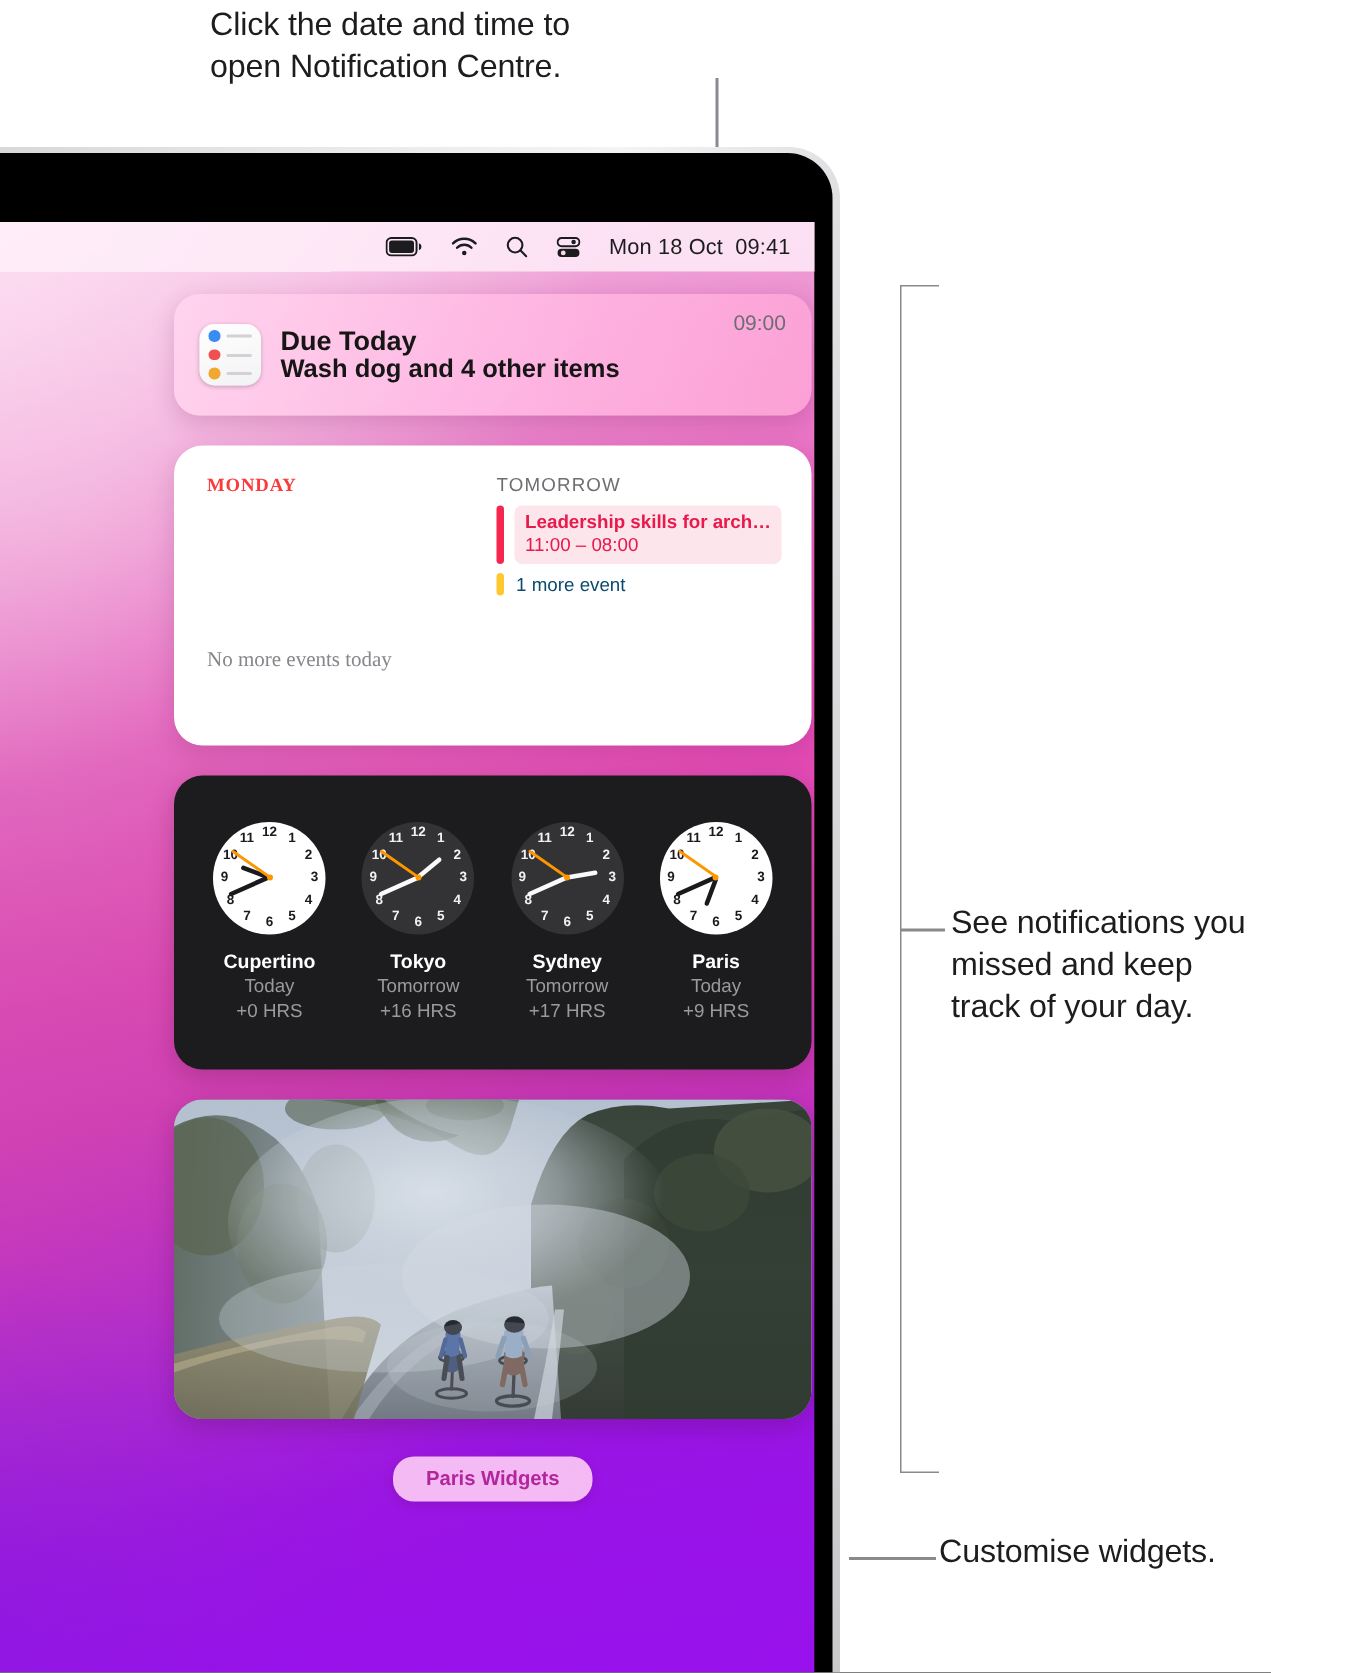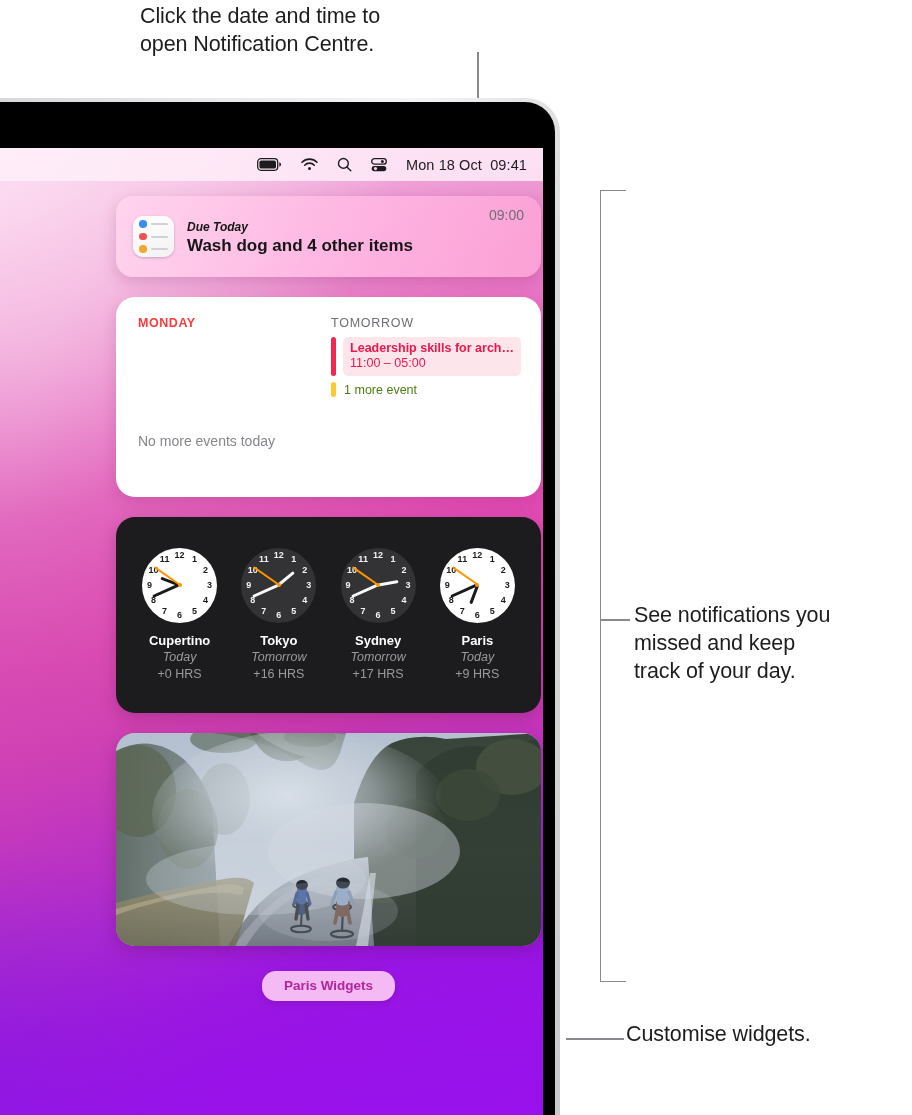--- a/index.html
+++ b/index.html
@@ -127,52 +127,52 @@
     width:41px; height:41px; border-radius:10px;
     background:linear-gradient(160deg,#ffffff 0%,#f2f2f4 100%);
     box-shadow:0 1px 3px rgba(0,0,0,.22);
     display:flex; flex-direction:column; justify-content:center; gap:5px;
     padding:0 6px; flex:0 0 auto;
   }
   .rem-row { display:flex; align-items:center; gap:4px; }
   .rem-dot { width:7.5px; height:7.5px; border-radius:50%; flex:0 0 auto; }
   .rem-line { height:2px; border-radius:1px; background:#d2d2d6; flex:1; }
   #notif-text { flex:1; min-width:0; }
-  #notif-title { font-size:12px; font-weight:bold; color:#161617; line-height:18px;font-style:italic; }
+  #notif-title { font-size:18px; font-weight:bold; color:#161617; line-height:18px; }
   #notif-body { font-size:17px; font-weight:bold; color:#161617; line-height:19px; }
   #notif-time { font-size:14px; color:#6d6d72; flex:0 0 auto; align-self:flex-start; margin-top:11px; }
 
   
   #calendar {
     width:425px; height:200px;
     background:#ffffff;
     border-radius:19px;
     box-shadow:0 5px 16px rgba(110,20,80,.18);
     display:flex; padding:19px 20px 16px 22px;
   }
-  #cal-left { width:185px; position:relative; }
+  #cal-left { width:185px; position:relative;font-family:Liberation Serif, serif; }
   #cal-day { font-size:12.5px; font-weight:bold; color:#fa3b3b; letter-spacing:.55px; }
   #cal-date { font-size:42px; color:#1d1d1f; line-height:47px; margin-top:-1px; font-weight:400; }
   #cal-none { position:absolute; left:0; bottom:32px; font-size:14px; color:#86868b; }
   #cal-right { flex:1; padding-left:18px; }
   #cal-tomorrow { font-size:12.5px; color:#6e6e73; letter-spacing:.75px; margin-bottom:7px; }
   .cal-event { display:flex; gap:7px; margin-bottom:6px; align-items:stretch; }
   .cal-bar { width:5px; border-radius:2.5px; background:#f5274e; flex:0 0 auto; }
   .cal-body {
     flex:1; background:#fde5ec; border-radius:5px;
     padding:4px 7px 5px 7px; min-width:0;
   }
   .cal-name {
     font-size:12.5px; font-weight:bold; color:#e8194c; line-height:15px;
     white-space:nowrap; overflow:hidden; text-overflow:ellipsis;
   }
   .cal-time { font-size:12.5px; color:#e8194c; line-height:15px; }
   #cal-more { display:flex; gap:8px; align-items:center; margin-top:2px; }
   #cal-more-bar { width:5px; height:15px; border-radius:2.5px; background:#ffc82e; }
-  #cal-more-text { font-size:12.5px; color:#4d7c0f; }
+  #cal-more-text { font-size:12.5px; color:#0c4a6e; }
 
   
   #worldclock {
     width:425px; height:196px;
     background:#1c1c1e;
     border-radius:19px;
     box-shadow:0 5px 16px rgba(80,10,60,.25);
     display:flex; align-items:center; justify-content:space-around;
     padding:0 14px;
   }
@@ -197,21 +197,21 @@
   .hand.hour  { width:3.2px; height:20px; margin-left:-1.6px; }
   .hand.min   { width:2.6px; height:29px; margin-left:-1.3px; }
   .hand.sec   { width:1.6px; height:31px; margin-left:-0.8px; background:#ff9500; }
   .light .hand.hour, .light .hand.min { background:#1a1a1c; }
   .dark  .hand.hour, .dark  .hand.min { background:#fafafa; }
   .wc-pin {
     position:absolute; left:50%; top:50%; width:4px; height:4px;
     margin:-2px 0 0 -2px; border-radius:50%; background:#ff9500;
   }
   .wc-city { font-size:13px; font-weight:bold; color:#ffffff; line-height:17px; }
-  .wc-day  { font-size:12.5px; color:#9a9a9e; line-height:17px;font-style:italic; }
+  .wc-day  { font-size:12.5px; color:#9a9a9e; line-height:17px; }
   .wc-off  { font-size:12.5px; color:#9a9a9e; line-height:17px; }
 
   
   #photo {
     width:425px; height:213px;
     border-radius:19px; overflow:hidden;
     box-shadow:0 5px 16px rgba(80,10,60,.25);
     position:relative; background:#8a98a6;
   }
   #photo svg { display:block; width:100%; height:100%; }
@@ -311,21 +311,21 @@
           <div id="cal-day">MONDAY</div>
           <div id="cal-none">No more events today</div>
         </div>
         <div id="cal-right">
           <div id="cal-tomorrow">TOMORROW</div>
           <div id="cal-event-list">
               <div class="cal-event">
                 <div class="cal-bar"></div>
                 <div class="cal-body">
                   <div class="cal-name">Leadership skills for arch…</div>
-                  <div class="cal-time">11:00 – 05:00</div>
+                  <div class="cal-time">11:00 – 08:00</div>
                 </div>
               </div>
             </div>
           <div id="cal-more">
             <span id="cal-more-bar"></span>
             <span id="cal-more-text">1 more event</span>
           </div>
         </div>
       </div>
 

